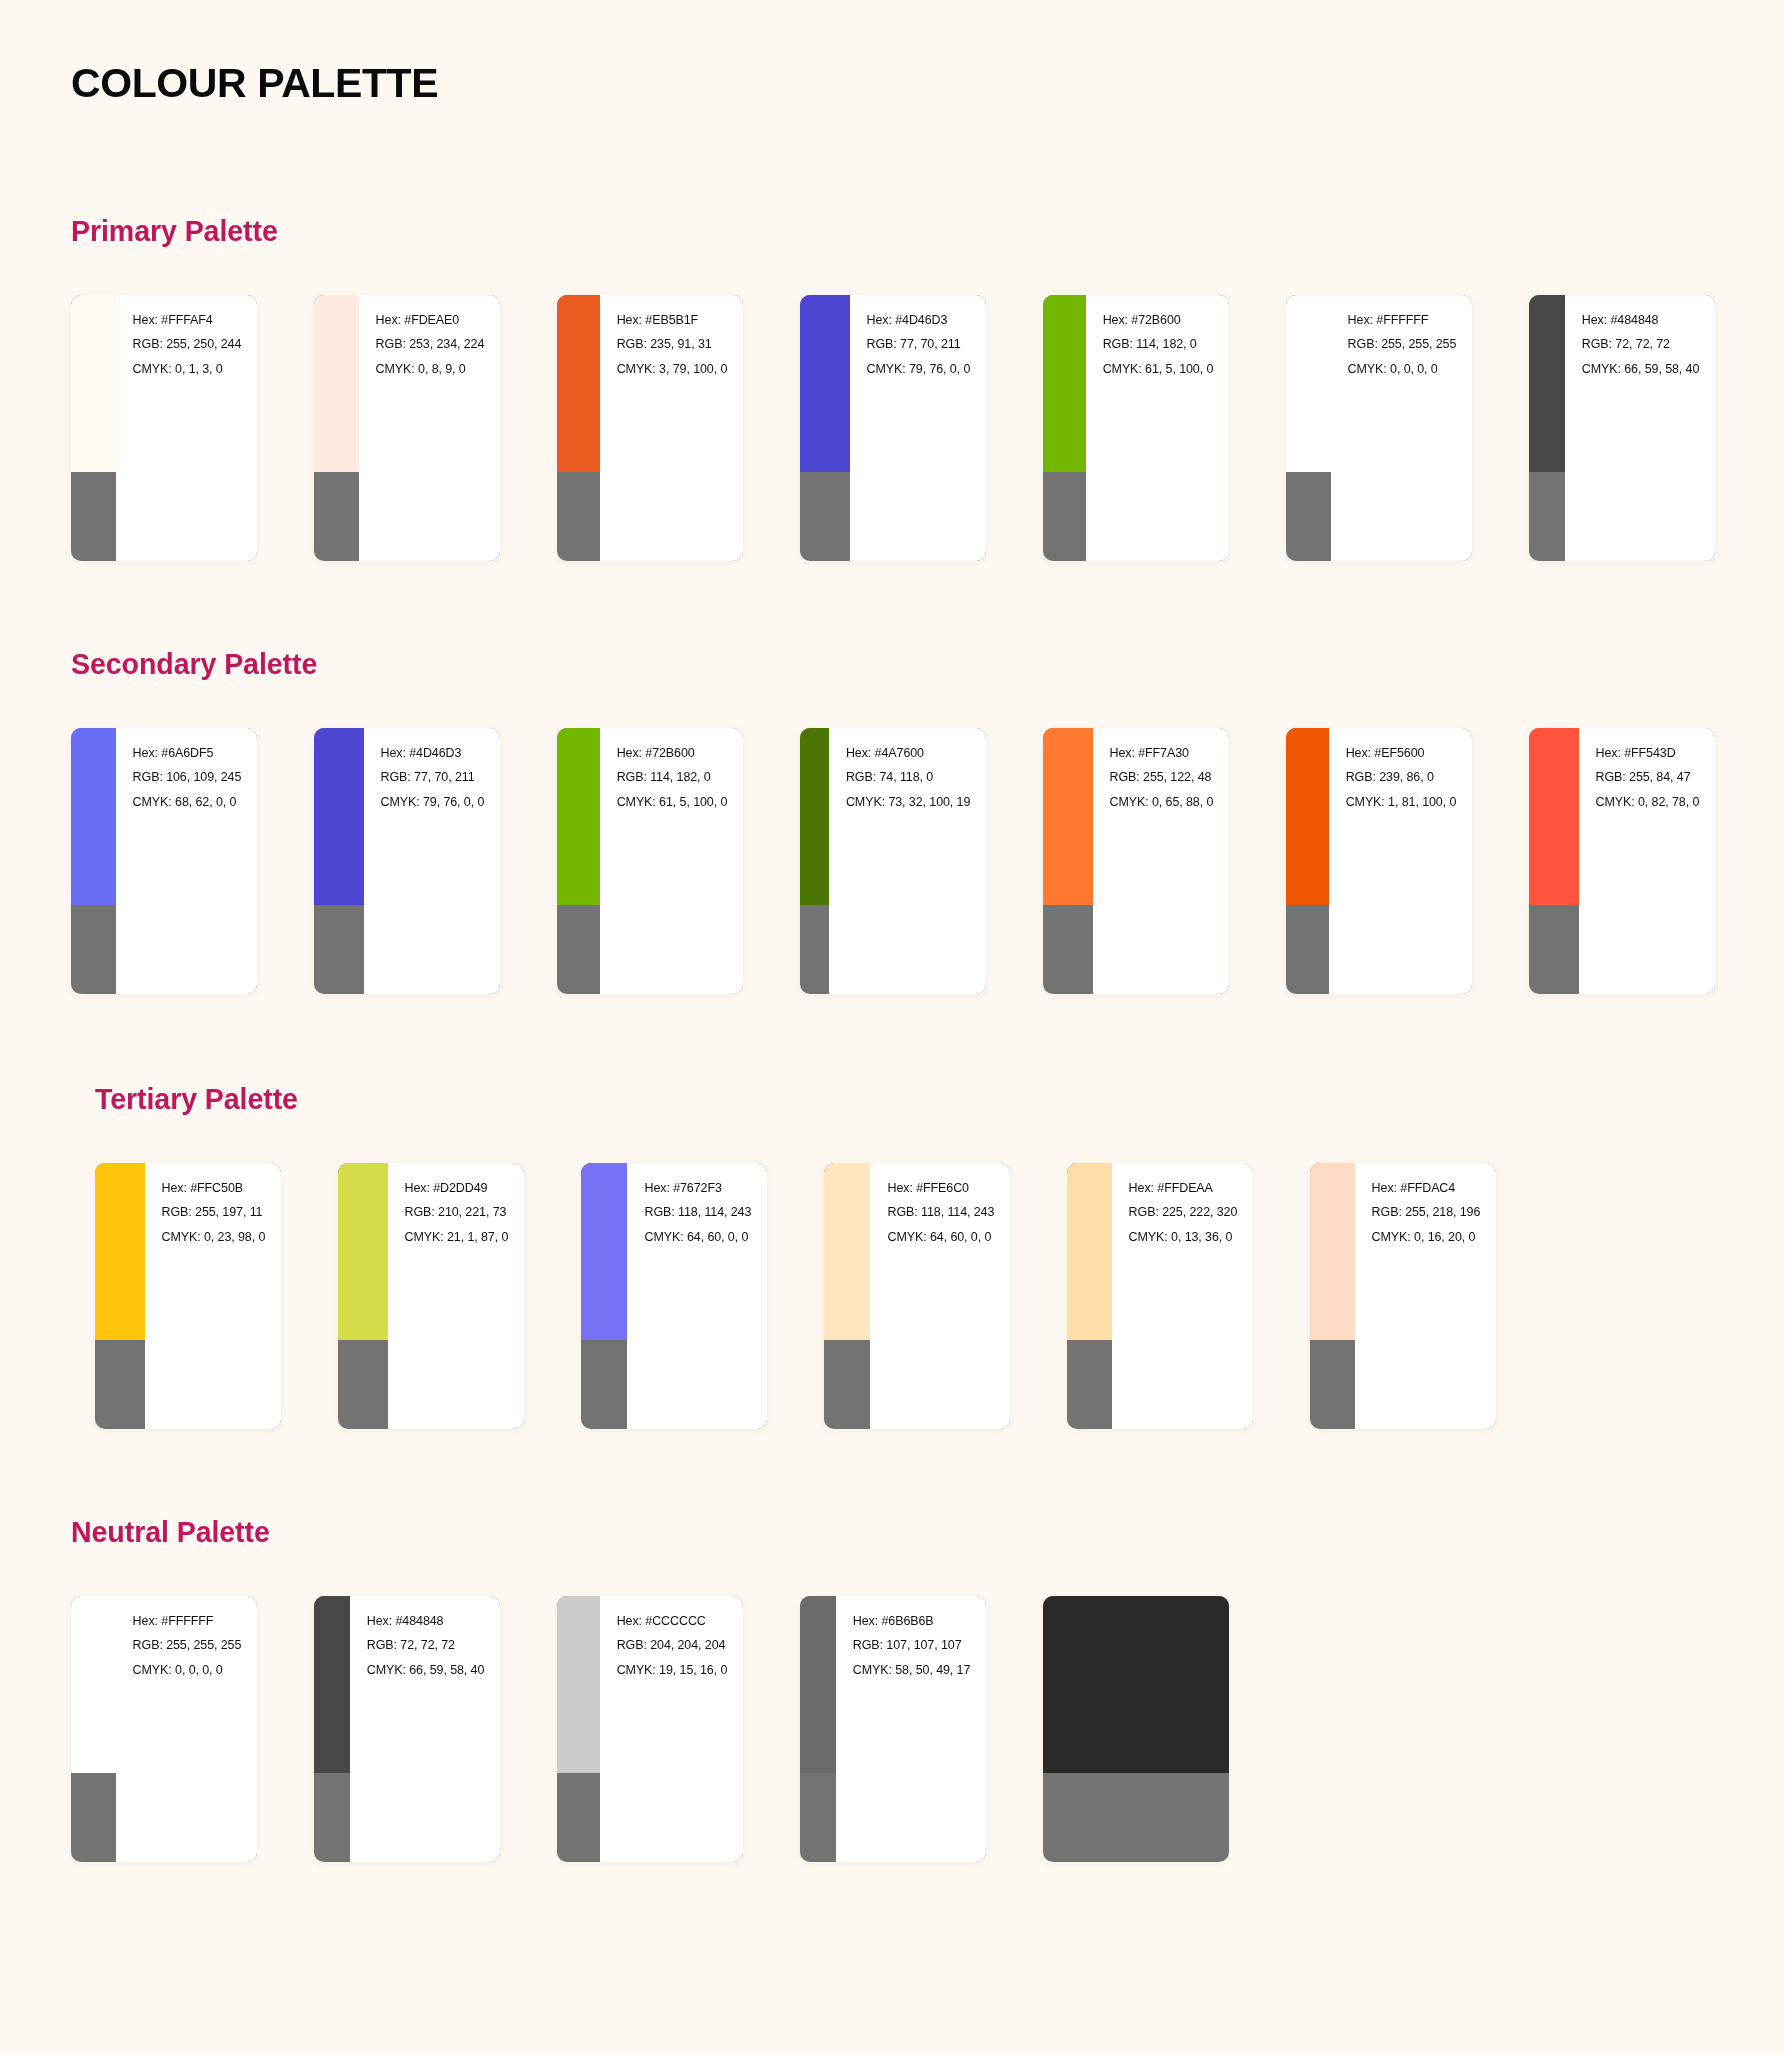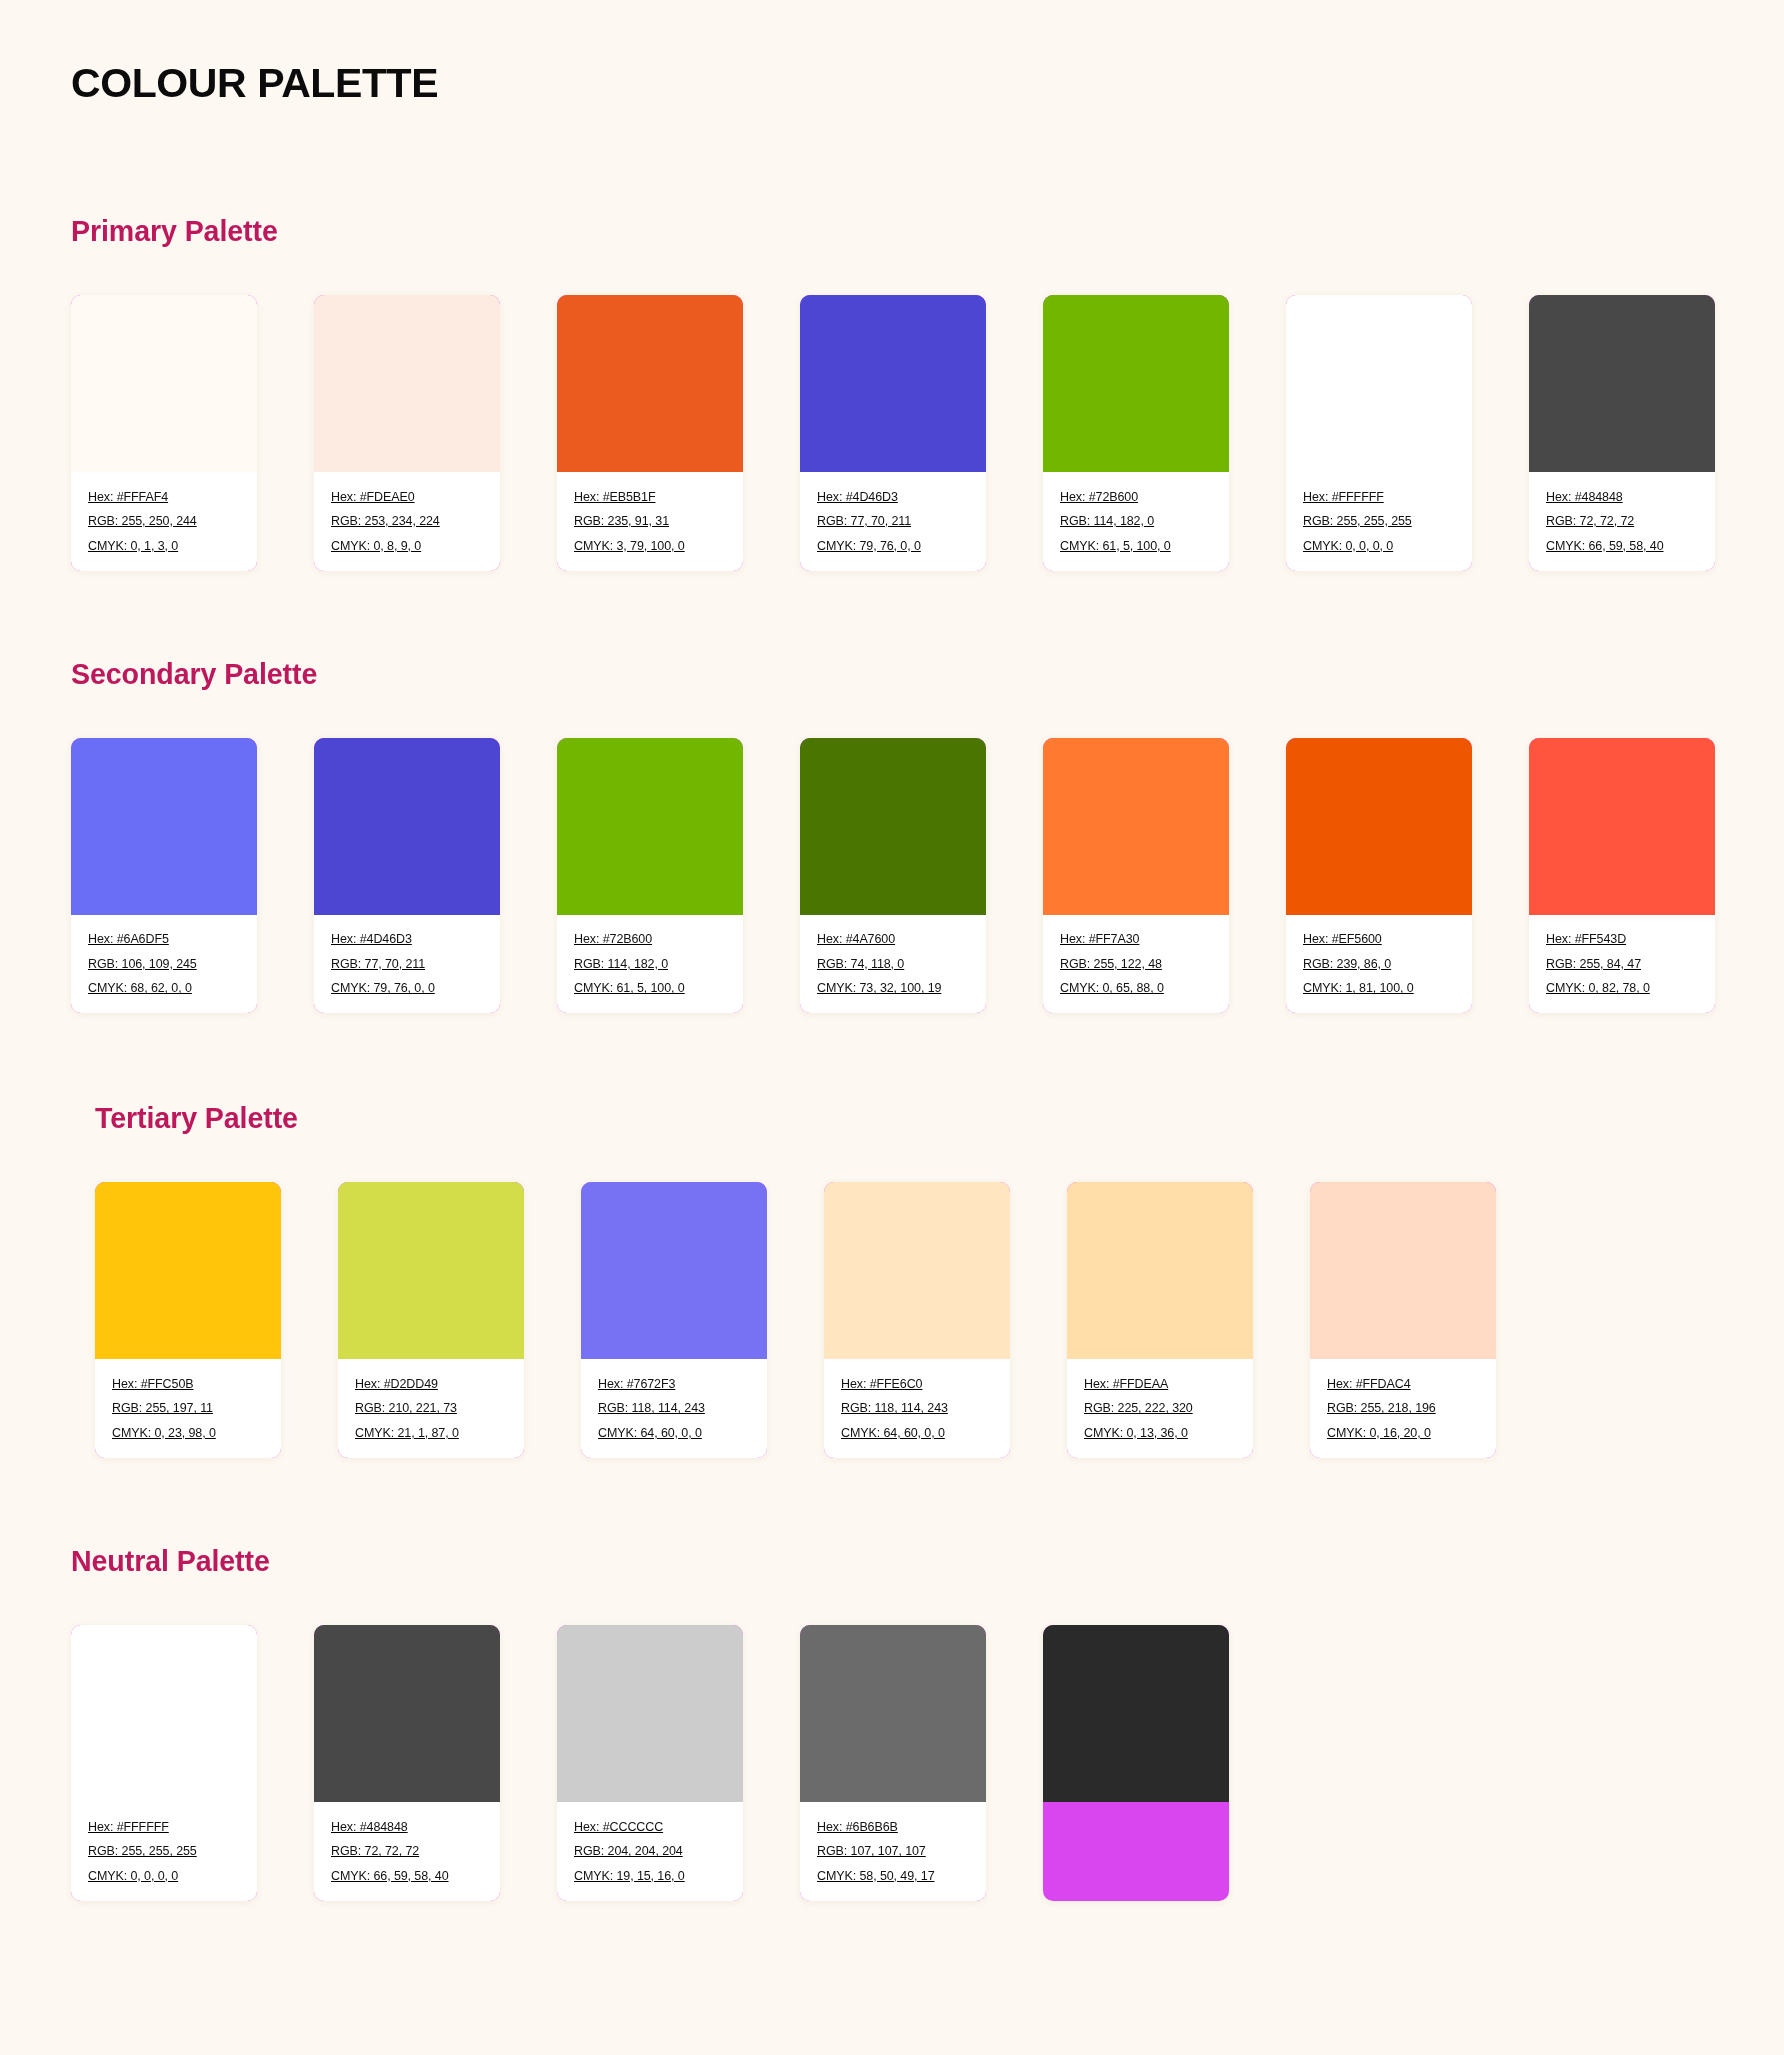--- a/index.html
+++ b/index.html
@@ -51,26 +51,25 @@
   .row {
     display: grid;
     grid-template-columns: repeat(7, 186px);
     column-gap: 57px;
     margin-top: 47px;
   }
 
   .card {
     width: 186px;
     border-radius: 10px;
-    background: #d946ef;
+    background: #737373;
     box-shadow: 0 1.4px 7.1px rgba(120, 90, 60, 0.07);
     overflow: hidden;
     display: flex;
-    flex-direction: column;
-    text-decoration: underline;
+    flex-direction: row;
   }
 
   .swatch {
     width: 100%;
     display: block;
   }
 
   .info {
     background: #FFFFFF;
     padding: 18.6px 15.7px 18.6px 17px;

